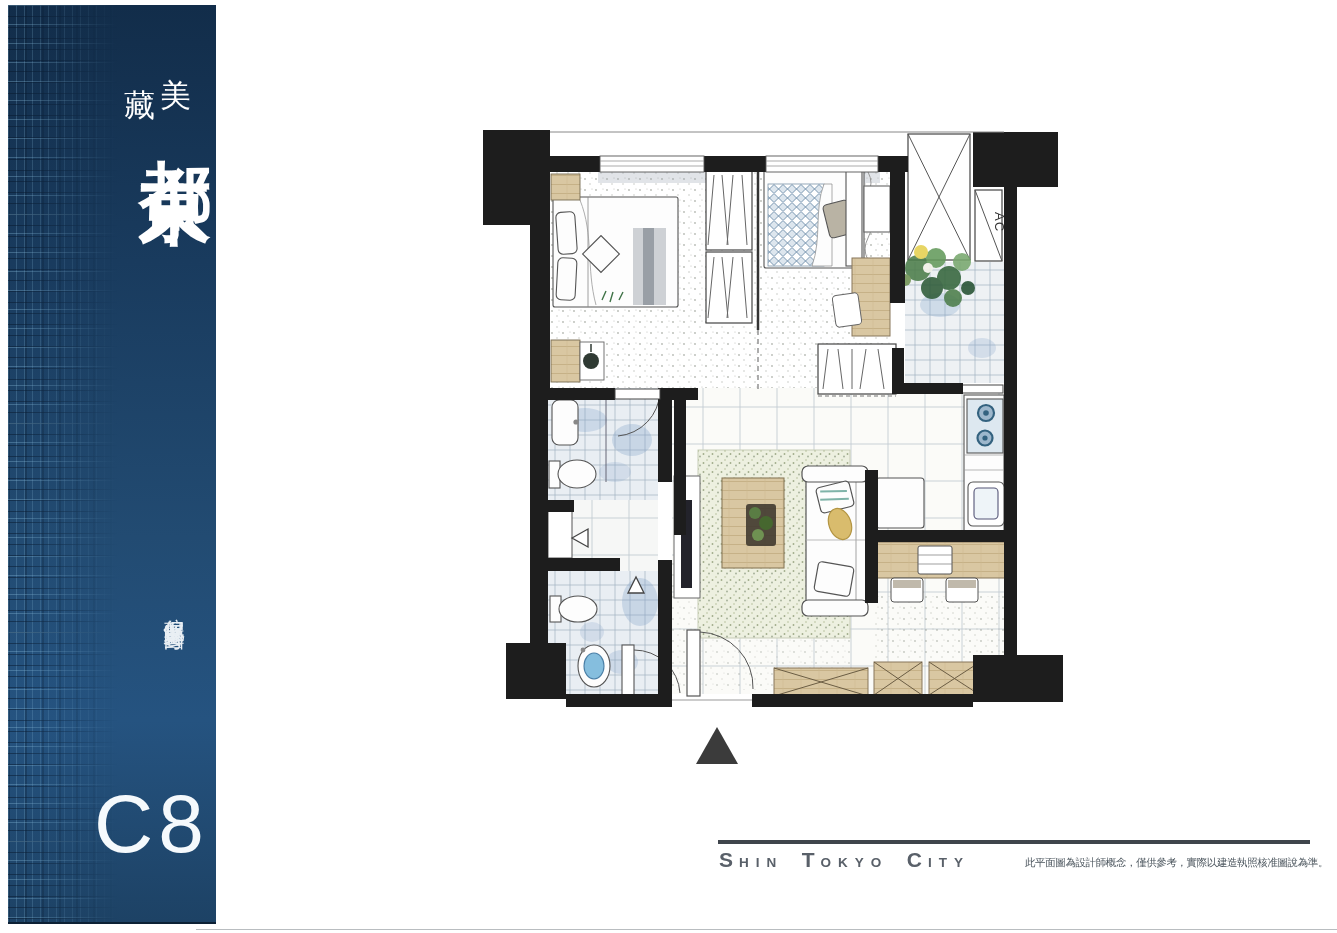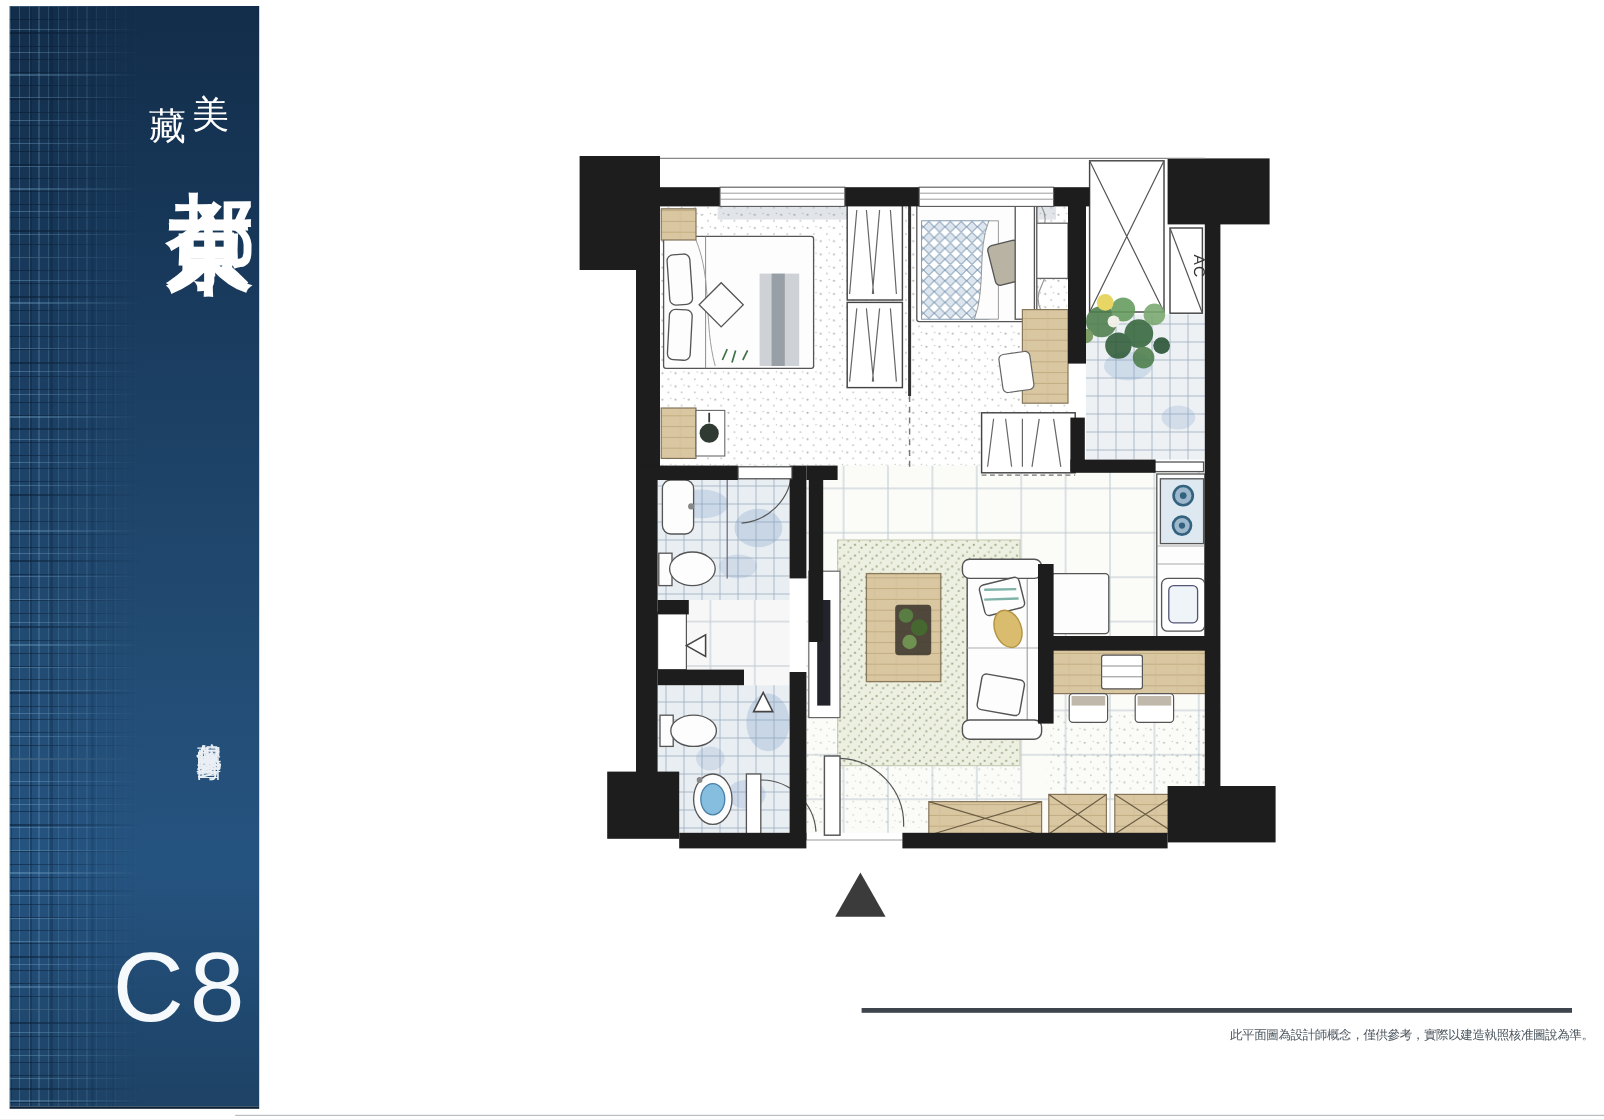--- a/index.html
+++ b/index.html
@@ -325,16 +325,21 @@
     <div class="tagline">
       <span class="t0">藏</span>
       <span class="t1">美</span>
     </div>
     <h1 class="project-name">東京都</h1>
     <div class="caption">傢俱配置參考圖</div>
     <div class="unit">C8</div>
   </aside>
 
   <div class="footer-rule"></div>
+  <div class="brand">
+    <span class="w"><span class="big">S</span><span class="small">HIN</span></span>
+    <span class="w"><span class="big">T</span><span class="small">OKYO</span></span>
+    <span class="w"><span class="big">C</span><span class="small">ITY</span></span>
+  </div>
   <div class="disclaimer">此平面圖為設計師概念，僅供參考，實際以建造執照核准圖說為準。</div>
   <div class="scan-line"></div>
 
 </div>
 
 </body></html>

